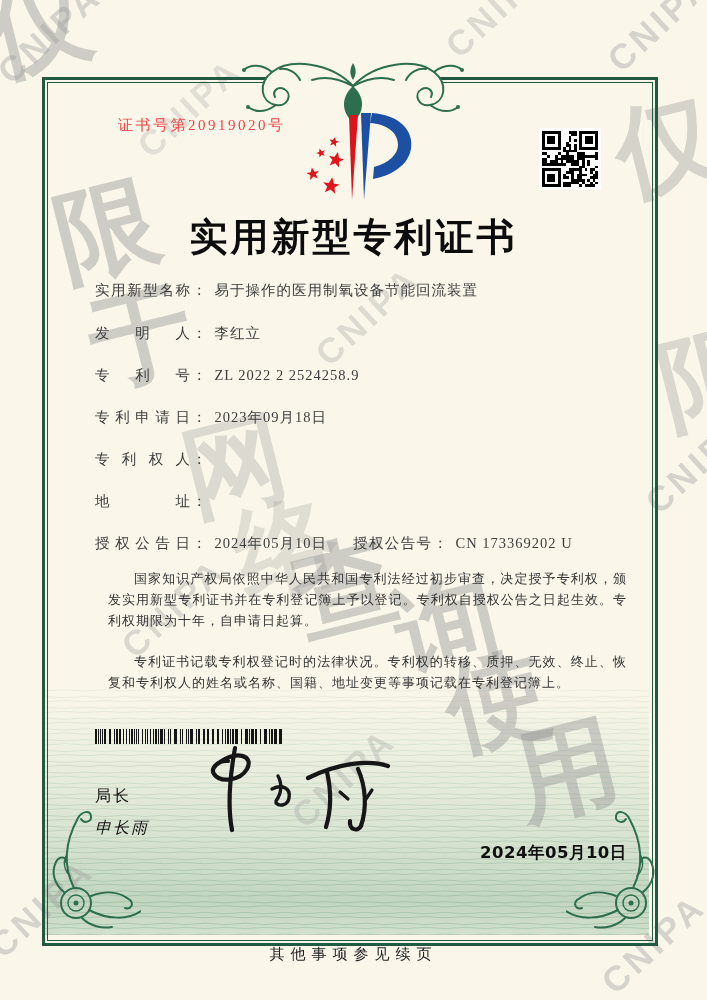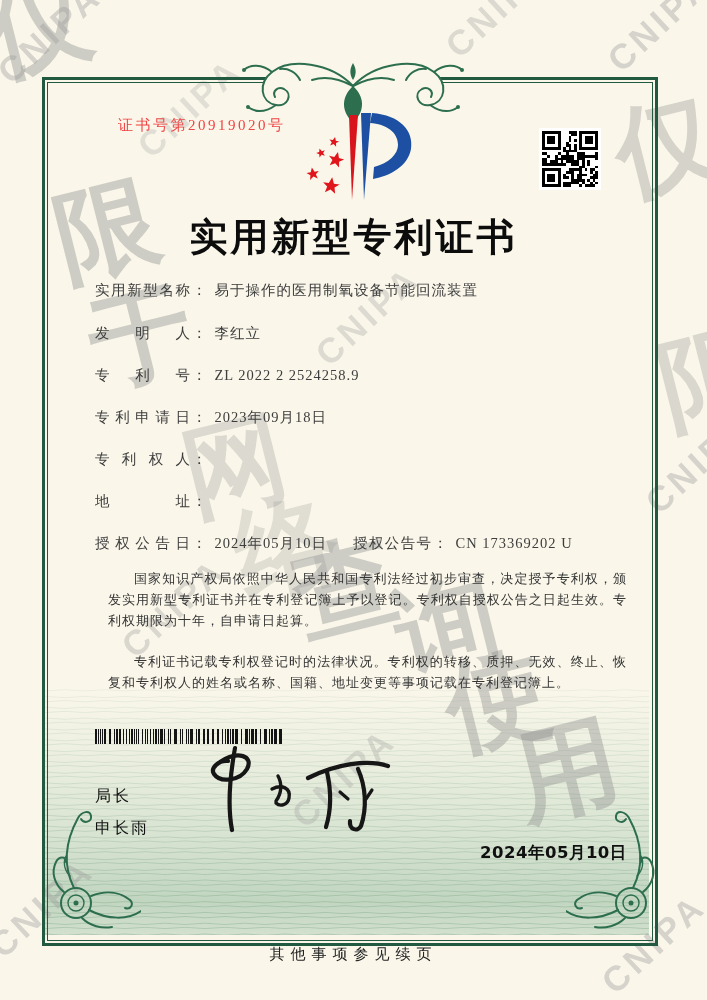--- a/index.html
+++ b/index.html
@@ -60,21 +60,21 @@
         letter-spacing:1px;text-indent:2em;text-align:justify;margin-left:13px;}
   #para1{top:568px}
   #para2{top:651px}
 
   #barcode{left:95px;top:729px;width:190px;height:15px;display:flex;align-items:stretch;}
   #barcode i{background:#141414;}
   #barcode u{background:transparent;}
 
   .heiti{font-family:"DejaVu Sans","Liberation Sans",sans-serif;}
   #sig-title{left:95px;top:786px;font-size:16px;letter-spacing:2px;color:#111;font-weight:500;}
-  #sig-name{left:95px;top:818px;font-size:16px;letter-spacing:2px;color:#111;font-weight:500;}
+  #sig-name{left:95px;top:818px;font-size:16px;letter-spacing:2px;color:#111;font-weight:500;font-style:italic;}
   #signature{left:190px;top:742px;}
   #signdate{left:480px;top:842px;font-size:16.5px;font-weight:600;color:#101010;letter-spacing:.5px;}
 
   #pageinfo{left:0;top:908px;width:707px;text-align:center;font-size:12.5px;letter-spacing:1px;color:#333;}
   #contnote{left:0;top:945px;width:707px;text-align:center;font-size:15px;letter-spacing:6px;color:#222;}
 </style>
 </head>
 <body>
 
 <div id="page">

